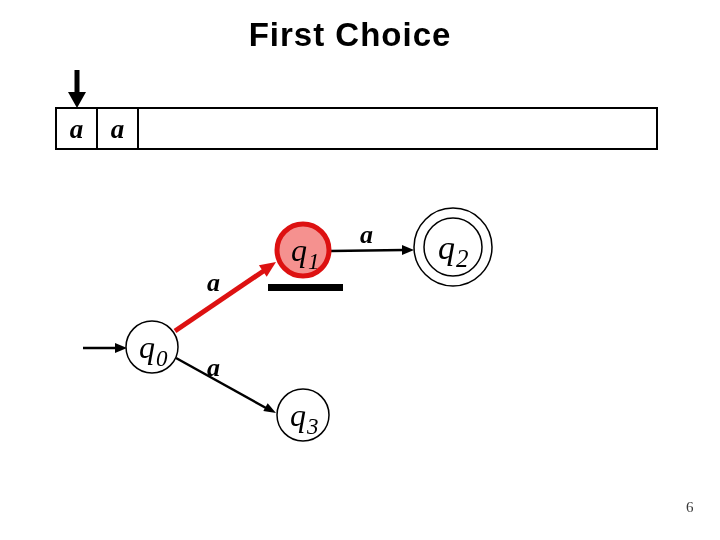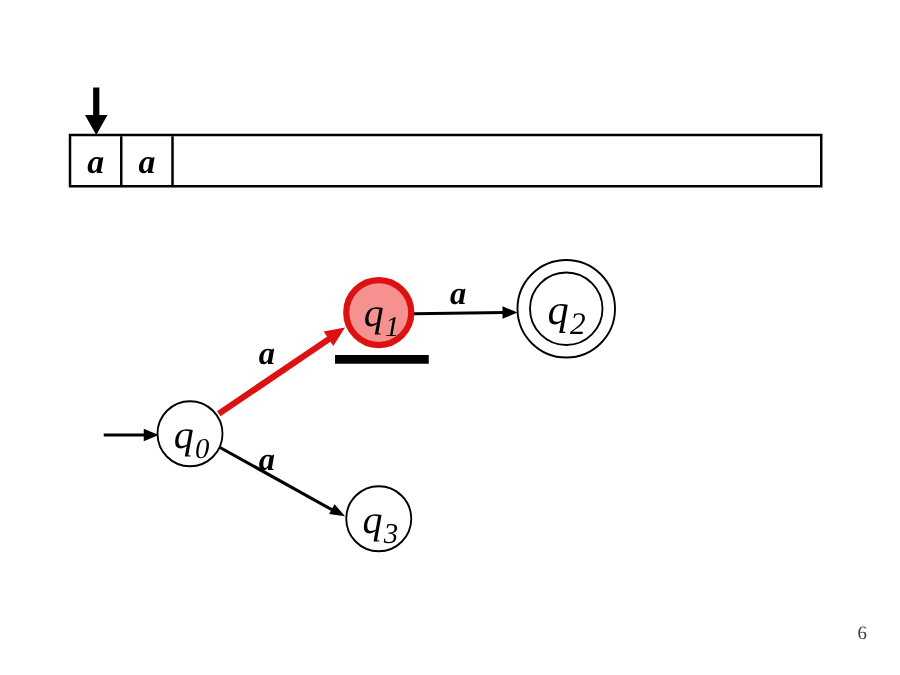--- a/index.html
+++ b/index.html
@@ -70,20 +70,21 @@
     font-family: "Liberation Serif", serif;
     font-size: 15px;
     color: #3a3a3a;
   }
 </style>
 </head>
 <body>
 
 <div class="slide">
 
+  <div class="title">First Choice</div>
 
   <div class="tape">
     <div class="cell">
       <span class="sym">a</span>
     </div>
     <div class="cell">
       <span class="sym">a</span>
     </div>
     <div class="cell rest"></div>
   </div>

